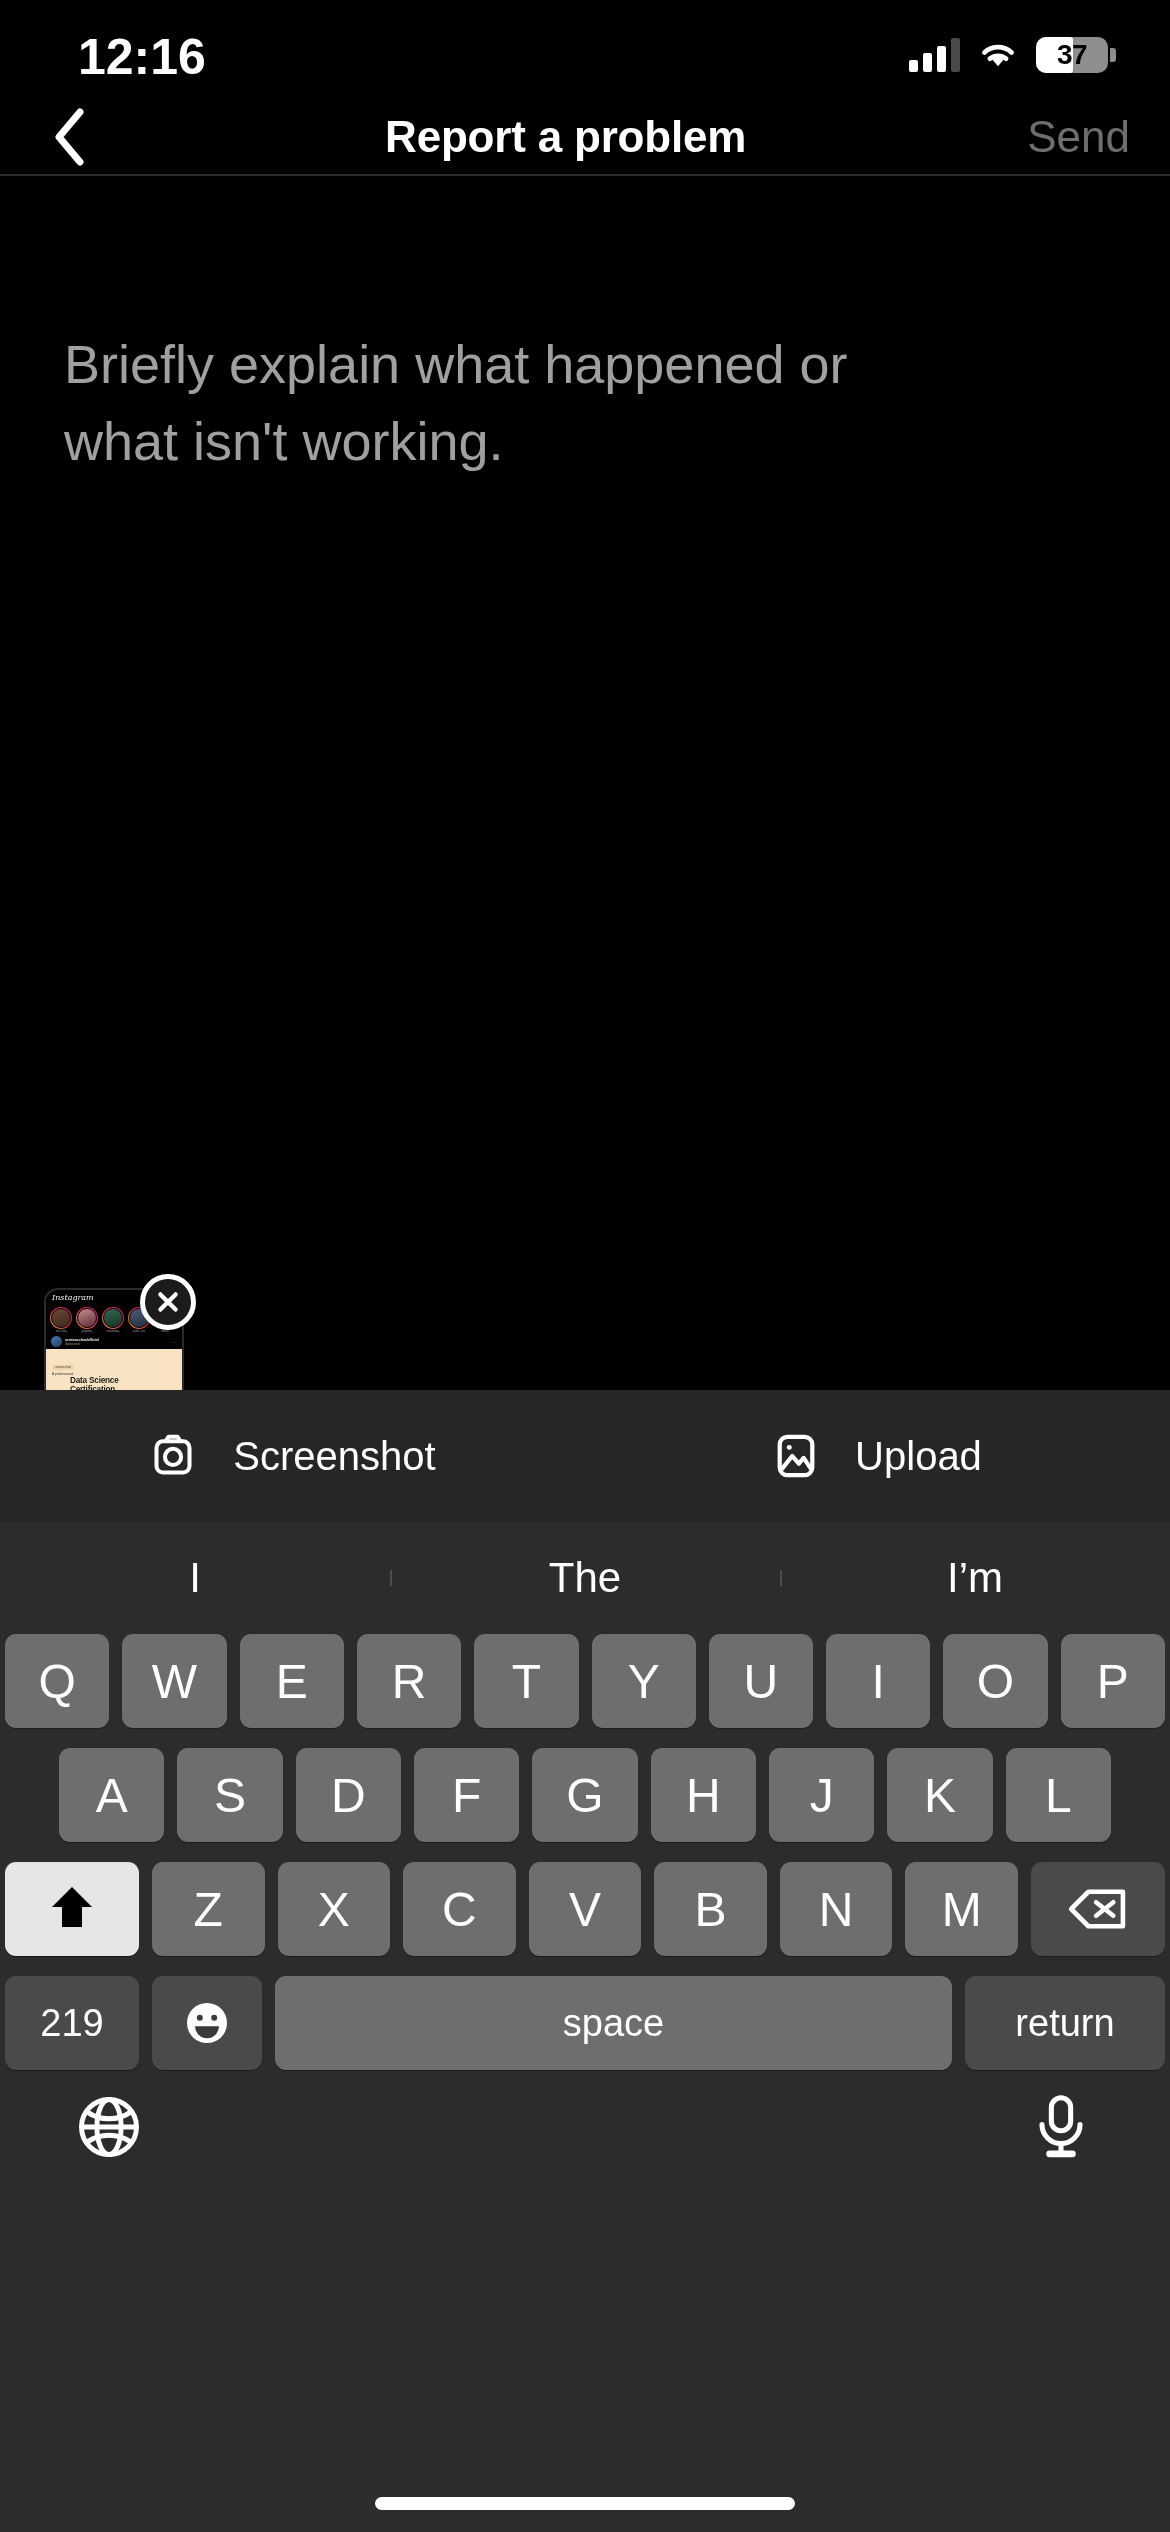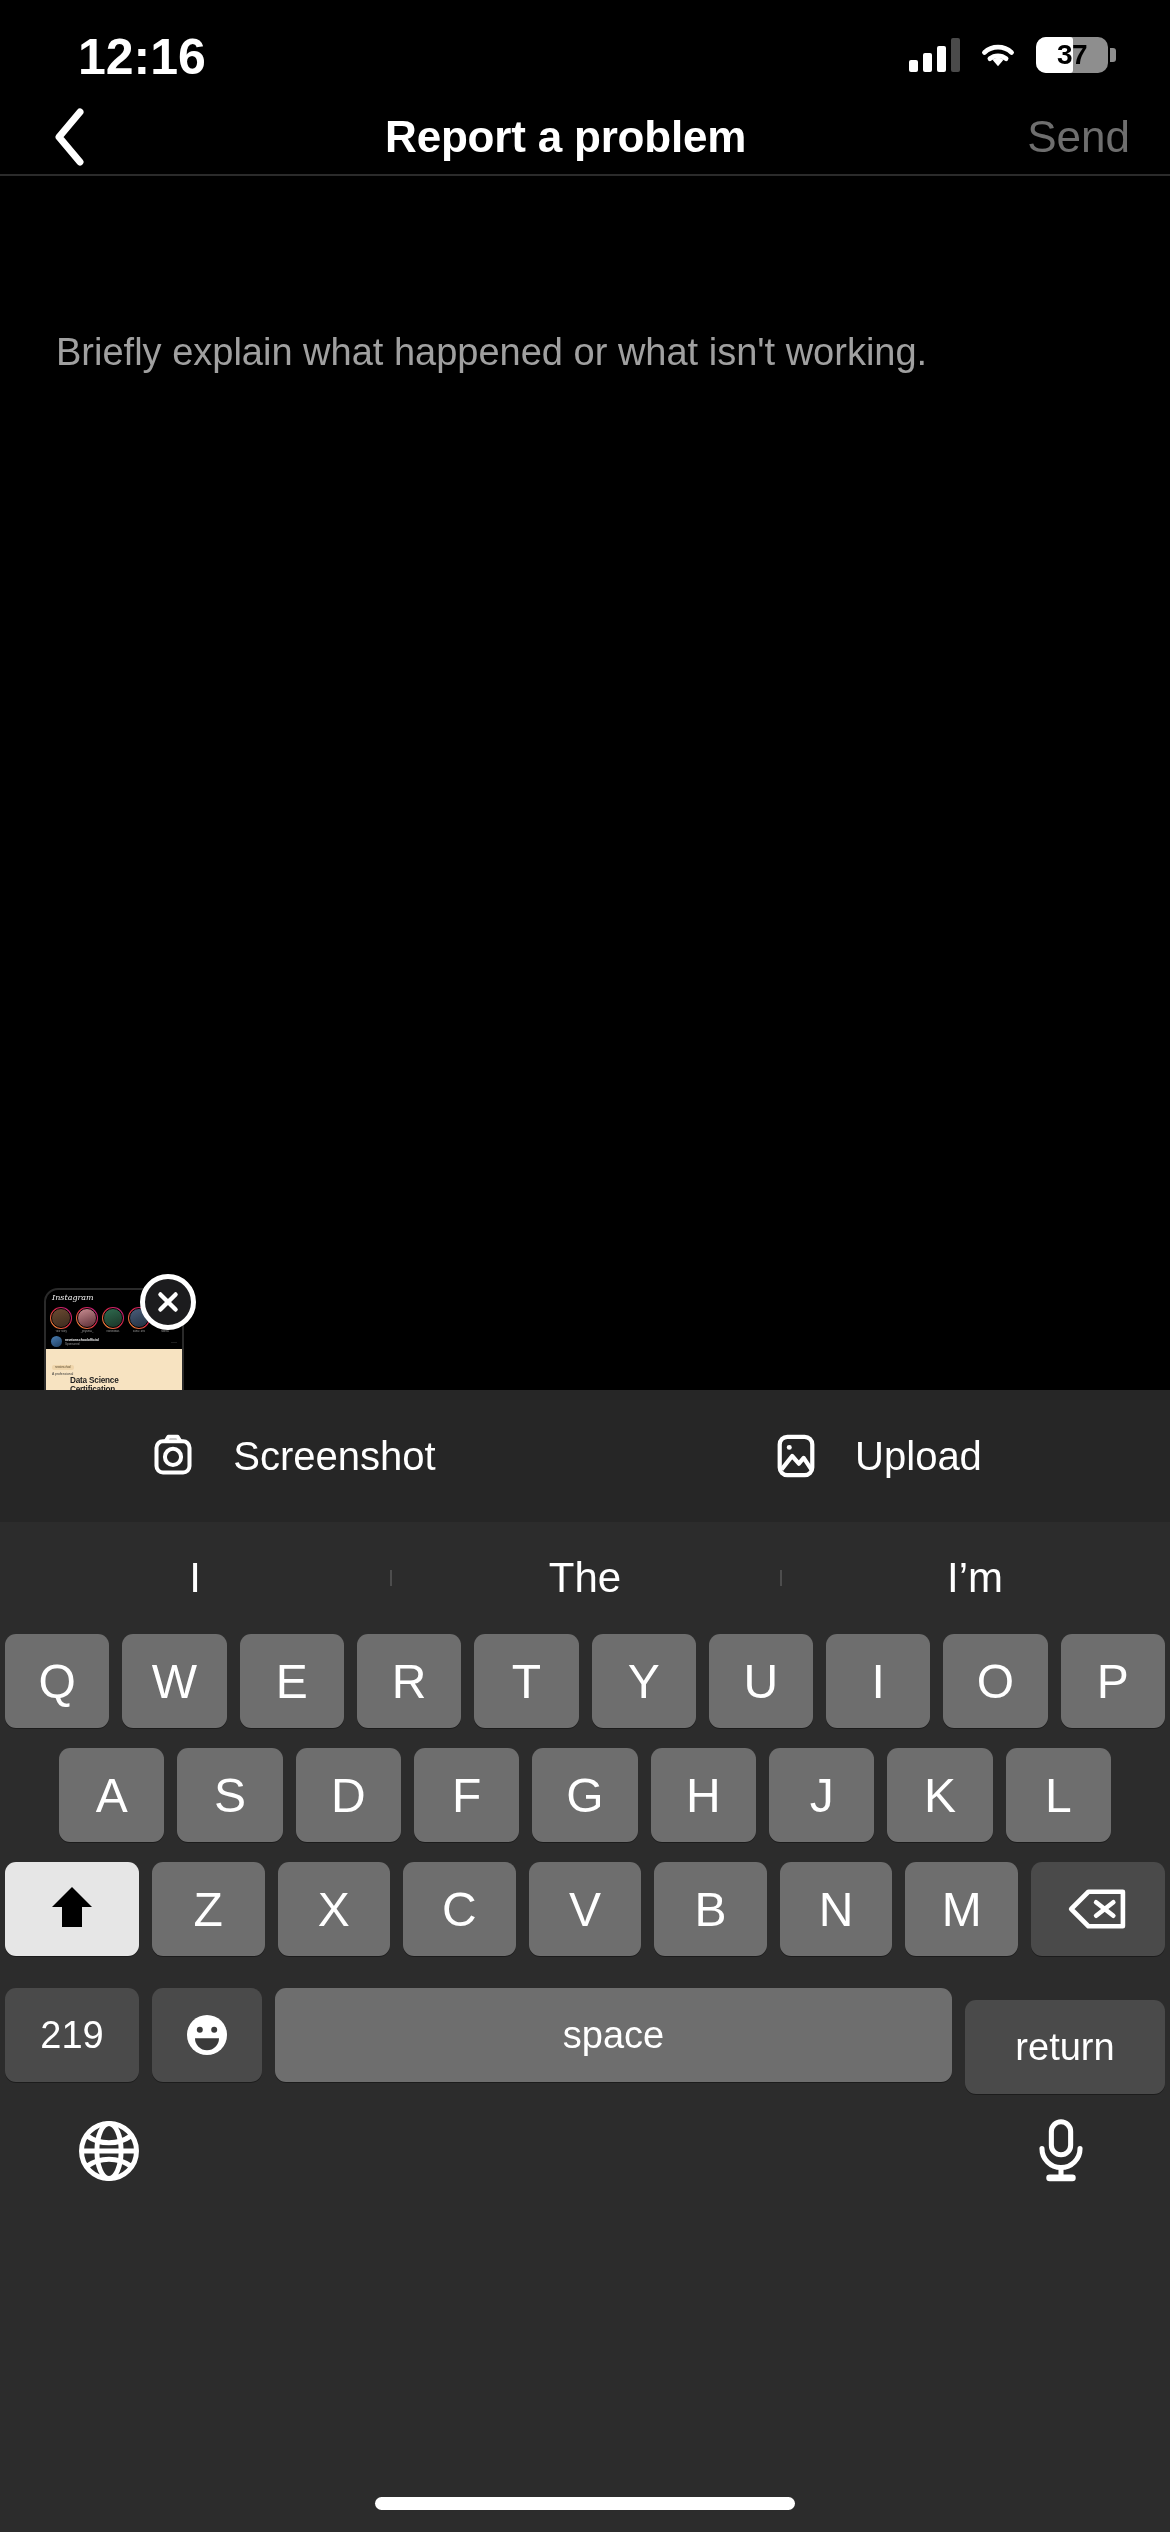--- a/index.html
+++ b/index.html
@@ -60,22 +60,22 @@
     position: absolute; top: 174px; left: 0; width: 1170px; height: 2px;
     background: #2b2b2b;
   }
 
   
   .composer {
     position: absolute; top: 176px; left: 0; width: 1170px; height: 1214px;
     background: #000;
   }
   .composer-placeholder {
-    position: absolute; top: 150px; left: 56px; width: 900px;
-    color: #a0a0a0; font-size: 38px; line-height: 1.42; font-weight: 400;
+    position: absolute; top: 150px; left: 64px; width: 900px;
+    color: #a0a0a0; font-size: 54px; line-height: 1.42; font-weight: 400;
   }
 
   
   .attachment { position: absolute; left: 44px; top: 1112px; width: 140px; height: 225px; }
   .thumb {
     position: absolute; left: 0; top: 0; width: 140px; height: 225px;
     background: #000; border-radius: 14px; border: 2px solid #2a2a2a;
     overflow: hidden;
   }
   .ig-topbar { height: 15px; display: flex; align-items: center; justify-content: space-between; padding: 0 6px; }
@@ -169,21 +169,21 @@
     box-shadow: 0 1px 0 rgba(0,0,0,0.35);
   }
   .key.letter { flex: 1; }
   .key.shift {
     width: 134px; background: #e6e6e6; flex: 0 0 134px;
   }
   .key.del { width: 134px; flex: 0 0 134px; background: #4a4a4a; }
   .key.num { width: 134px; flex: 0 0 134px; background: #4a4a4a; font-size: 38px; }
   .key.emoji { width: 110px; flex: 0 0 110px; background: #4a4a4a; }
   .key.space { flex: 1; background: #6e6e6e; font-size: 38px; }
-  .key.return { width: 200px; flex: 0 0 200px; background: #4a4a4a; font-size: 38px; margin-top: 24px; }
+  .key.return { width: 200px; flex: 0 0 200px; background: #4a4a4a; font-size: 38px; }
   .kbfooter {
     display: flex; align-items: center; justify-content: space-between;
     padding: 22px 74px 0 74px;
   }
   .kb-icon-btn { width: 70px; height: 70px; display:flex; align-items:center; justify-content:center; cursor: pointer; }
 
   
   .home-indicator {
     position: absolute; bottom: 22px; left: 50%; transform: translateX(-50%);
     width: 420px; height: 13px; border-radius: 8px; background: #fff;

